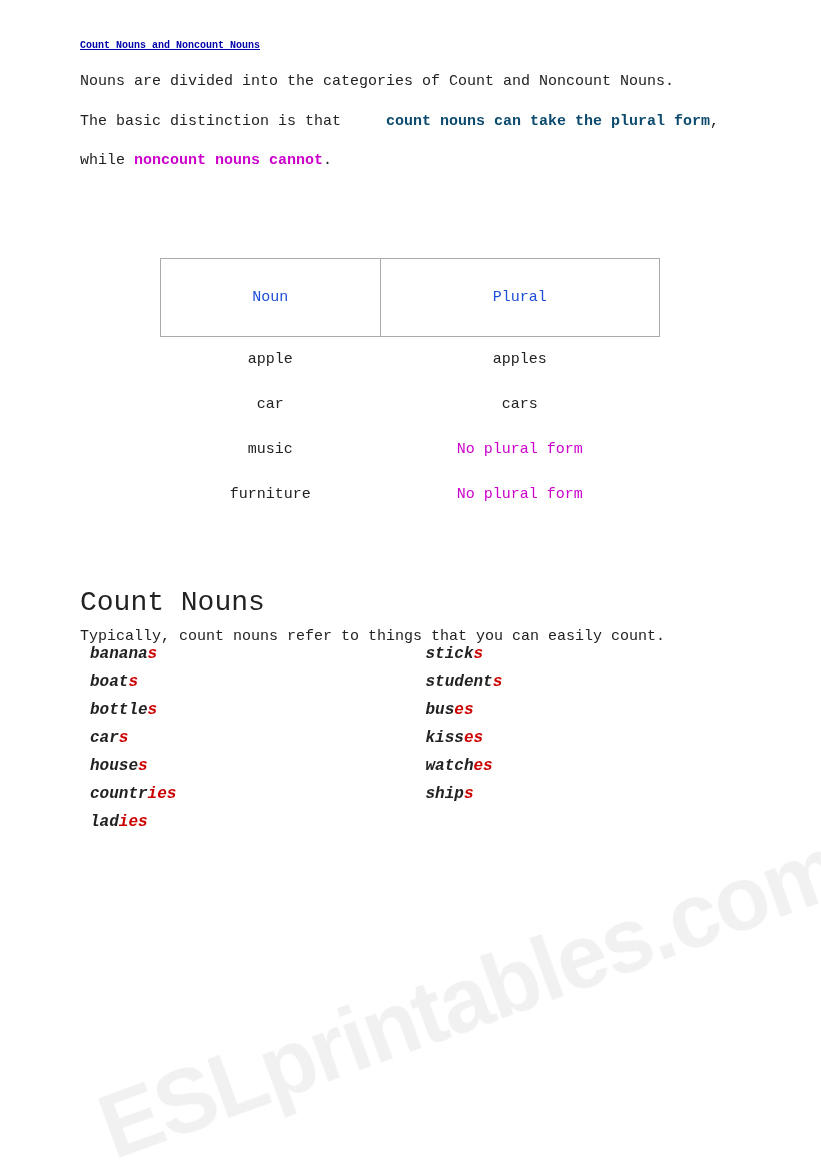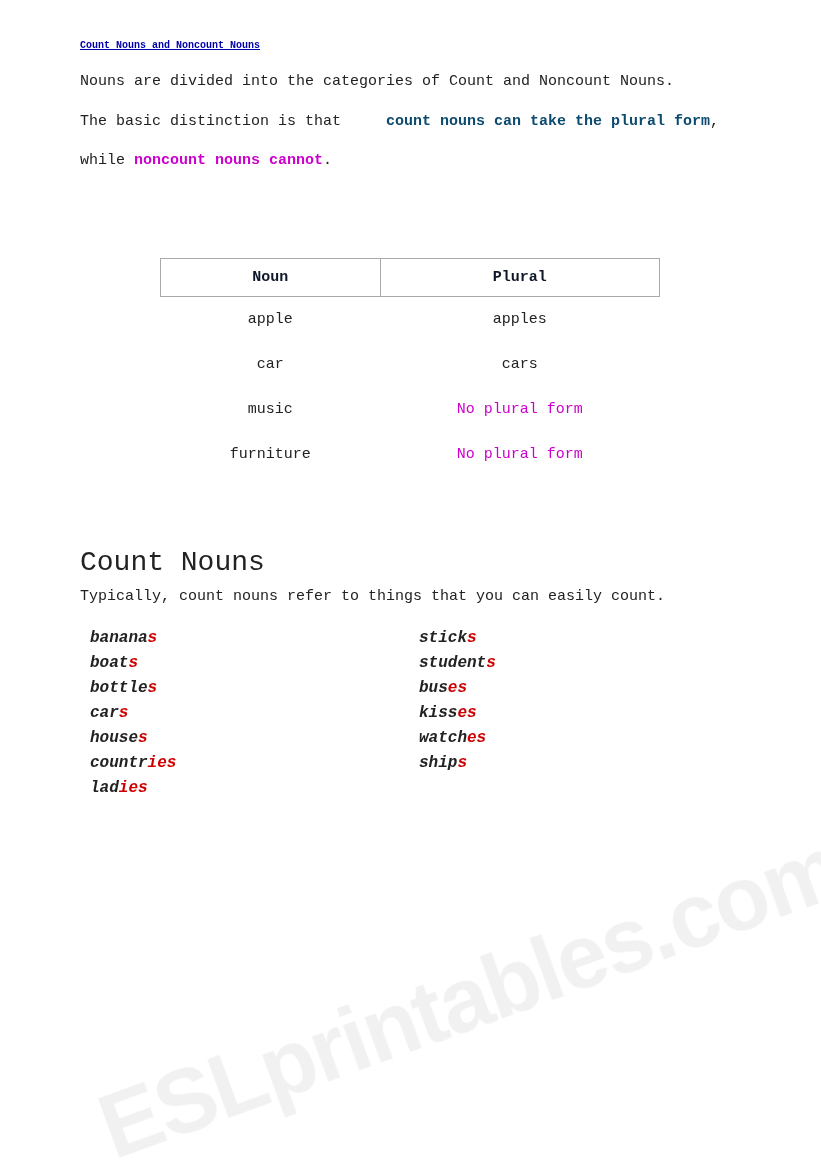--- a/index.html
+++ b/index.html
@@ -56,23 +56,23 @@
     }
 
     
     .noun-table {
       border-collapse: collapse;
       margin: 30px 0 30px 80px;
       width: 500px;
     }
     .noun-table th {
       border: 1px solid #aaa;
-      padding: 10px 60px;
-      color: #0f172a;
-      font-weight: bold;
+      padding: 30px 60px;
+      color: #1d4ed8;
+      font-weight: normal;
       font-family: 'Courier New', Courier, monospace;
       font-size: 15px;
       background: #fff;
       text-align: center;
     }
     .noun-table td {
       border: none;
       padding: 14px 0;
       text-align: center;
       font-family: 'Courier New', Courier, monospace;
@@ -92,32 +92,30 @@
     
     .count-nouns-title {
       font-size: 28px;
       font-family: 'Courier New', Courier, monospace;
       font-weight: normal;
       margin-top: 20px;
       margin-bottom: 10px;
     }
 
     .count-nouns-desc {
-      margin-bottom: 24px;
       font-size: 15px;
     }
 
     
     .word-grid {
       display: grid;
       grid-template-columns: 1fr 1fr;
       row-gap: 10px;
       column-gap: 20px;
       margin-left: 10px;
-      gap: 7px;
     }
 
     .word-item {
       font-style: italic;
       font-weight: bold;
       font-size: 16px;
       color: #222;
     }
 
     .word-item .plural-s {

